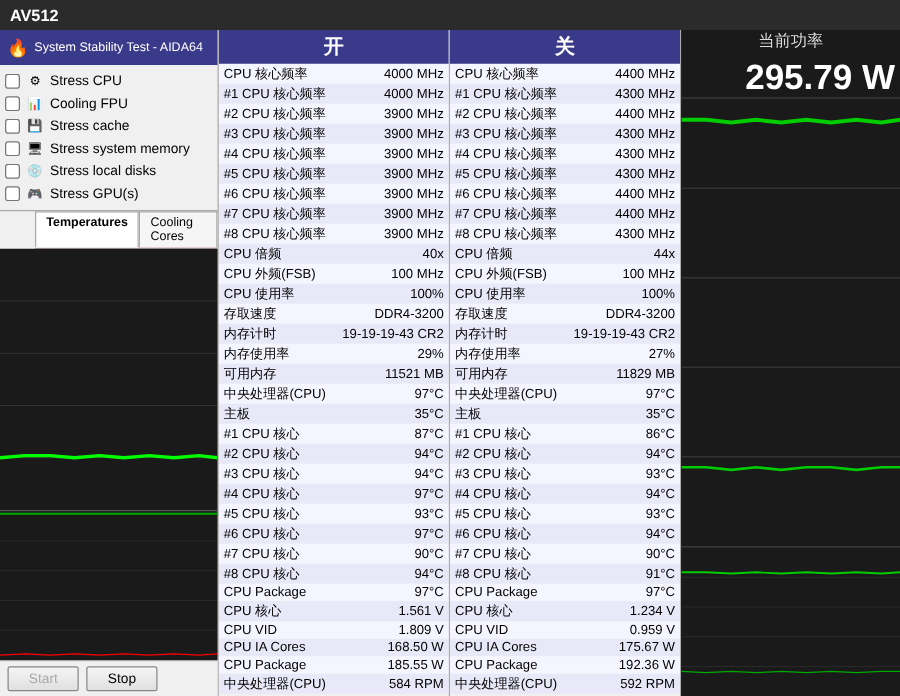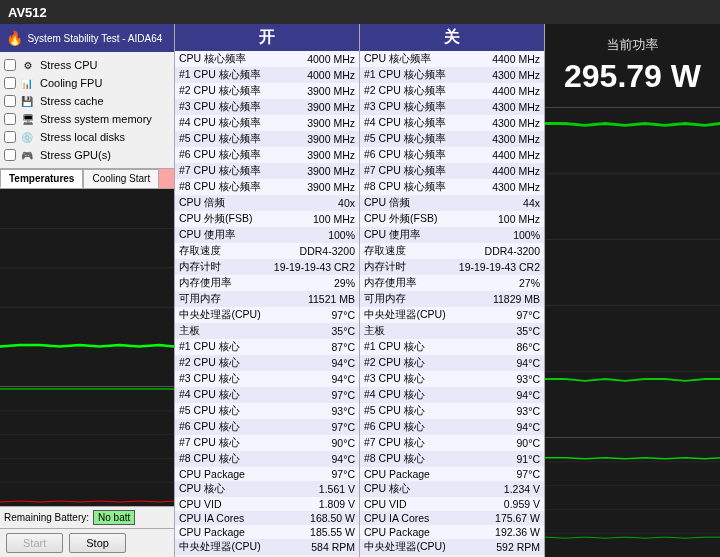--- a/index.html
+++ b/index.html
@@ -78,20 +78,21 @@
       height: 16px;
       display: flex;
       align-items: center;
       justify-content: center;
       font-size: 10px;
     }
     .tabs-area {
       display: flex;
       border-bottom: 1px solid #aaa;
       background: #fca5a5;
+      margin-left: 28px;
     }
     .tab {
       padding: 3px 8px;
       font-size: 10px;
       border: 1px solid #aaa;
       border-bottom: none;
       background: #f5f5f5;
       cursor: pointer;
     }
     .tab.active {
@@ -213,34 +214,35 @@
       width: 175px;
       background: #1a1a1a;
       display: flex;
       flex-direction: column;
       flex-shrink: 0;
     }
     .power-display {
       background: #1a1a1a;
       color: white;
       text-align: center;
-      padding: 12px 4px;
+      padding: 0 4px;
       flex-shrink: 0;
       border-bottom: 1px solid #444;
     }
     .power-label {
       font-size: 13px;
       color: #ddd;
       margin-bottom: 4px;
     }
     .power-value {
-      font-size: 32px;
+      font-size: 28px;
       font-weight: bold;
       color: white;
       font-family: Arial, sans-serif;
+      text-align: right;
     }
     .chart-right {
       flex: 1;
       background: #1a1a1a;
       position: relative;
       overflow: hidden;
     }
     .chart-right-lower {
       height: 120px;
       background: #1a1a1a;
@@ -322,21 +324,21 @@
         </div>
         <div class="stress-item">
           <input type="checkbox" style="">
           <span class="icon">🎮</span>
           <span>Stress GPU(s)</span>
         </div>
       </div>
 
       <div class="tabs-area">
         <div class="tab active">Temperatures</div>
-        <div class="tab">Cooling Start</div>
+        <div class="tab">Cooling Cores</div>
       </div>
 
       <div class="chart-area-small">
         <input type="checkbox" class="checkbox-motherboard" checked="" style="position: absolute; top: 2px; left: 2px; width: 11px; height: 11px;">
         <span class="motherboard-label">Motherboard</span>
         <span class="chart-label chart-top">100°C</span>
         <span class="chart-label chart-bottom">0°C</span>
         <svg class="chart-svg" viewBox="0 0 175 120" preserveAspectRatio="none">
           <rect width="175" height="120" fill="#1a1a1a"></rect>
 
@@ -358,24 +360,20 @@
           <line x1="0" y1="48" x2="175" y2="48" stroke="#333" stroke-width="0.5"></line>
           <line x1="0" y1="72" x2="175" y2="72" stroke="#333" stroke-width="0.5"></line>
           <line x1="0" y1="96" x2="175" y2="96" stroke="#333" stroke-width="0.5"></line>
 
           <polyline points="0,2 20,2 40,2 60,2 80,2 100,2 120,2 140,2 160,2 175,2" stroke="#00aa00" stroke-width="1.5" fill="none"></polyline>
 
           <polyline points="0,116 20,115 40,116 60,115 80,116 100,115 120,116 140,115 160,116 175,115" stroke="#ff0000" stroke-width="1" fill="none"></polyline>
         </svg>
       </div>
 
-      <div class="battery-row">
-        <span>Remaining Battery:</span>
-        <span class="battery-badge">No batt</span>
-      </div>
 
       <div class="buttons-row">
         <button class="btn" disabled="">Start</button>
         <button class="btn">Stop</button>
       </div>
     </div>
 
     <div class="data-area">
 
       <div class="data-column">

